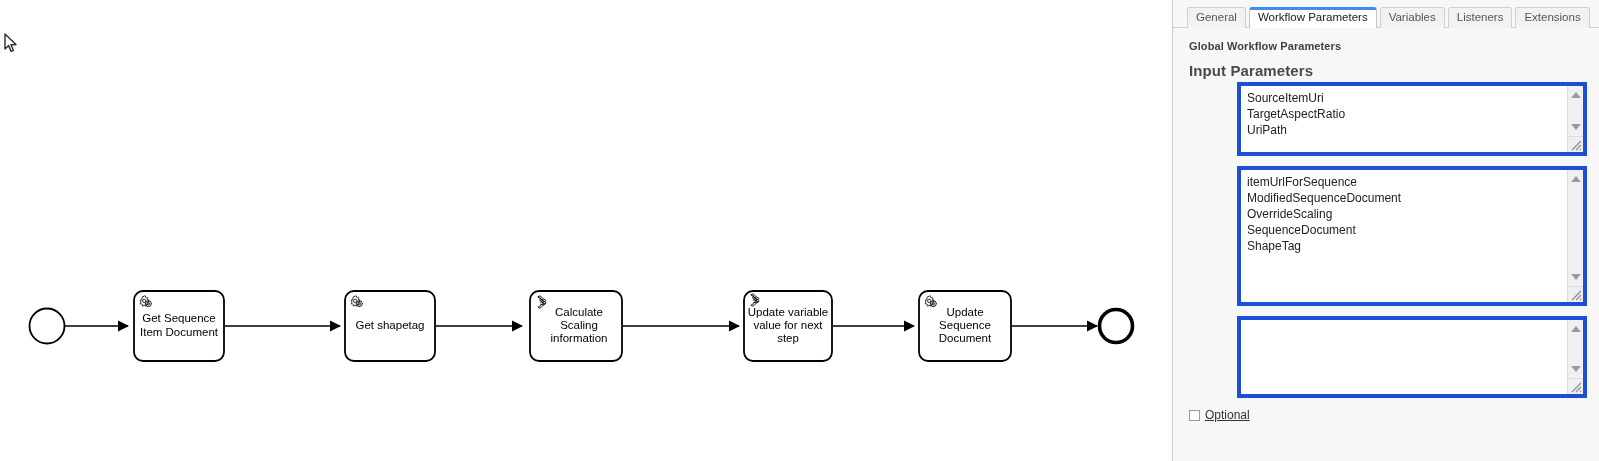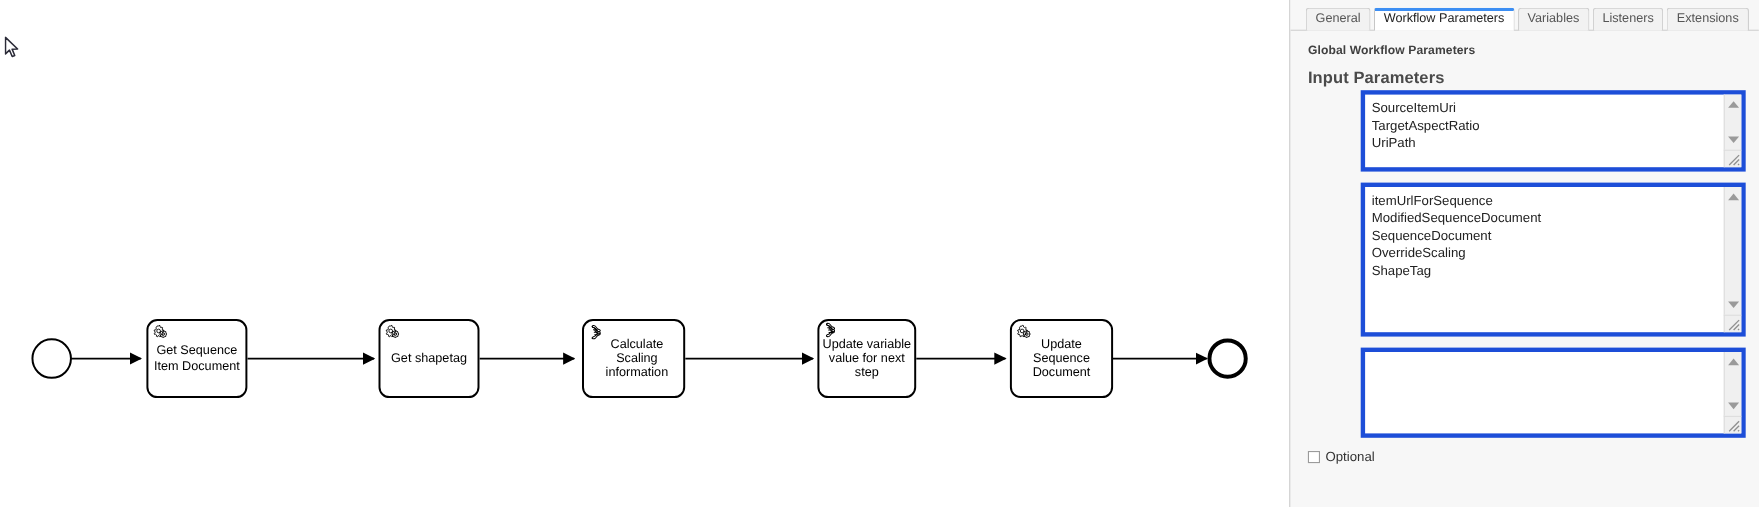--- a/index.html
+++ b/index.html
@@ -189,20 +189,21 @@
     border-top: 1px solid #dcdcdc;
     box-sizing: border-box;
   }
 
   
   .checkbox-row {
     display: flex;
     align-items: center;
     gap: 5px;
     margin-top: 10px;
+    text-decoration: underline;
   }
   .checkbox-box {
     width: 11px;
     height: 11px;
     border: 1px solid #9b9b9b;
     background: #ffffff;
     box-sizing: border-box;
     flex: 0 0 auto;
   }
   .checkbox-label {
@@ -369,22 +370,22 @@
               <line x1="12" y1="13" x2="13" y2="12"></line>
             </g>
           </svg>
         </div>
       </div>
 
       <div class="listbox-wrap h-output">
         <div class="listbox-items">
           <div class="listbox-item">itemUrlForSequence</div>
           <div class="listbox-item">ModifiedSequenceDocument</div>
+          <div class="listbox-item">OverrideScaling</div>
           <div class="listbox-item">SequenceDocument</div>
-          <div class="listbox-item">OverrideScaling</div>
           <div class="listbox-item">ShapeTag</div>
         </div>
         <div class="scroll-track">
           <div class="scroll-arrow up">
               <div class="tri up"></div>
             </div>
           <div class="scroll-arrow down">
               <div class="tri down"></div>
             </div>
         </div>

